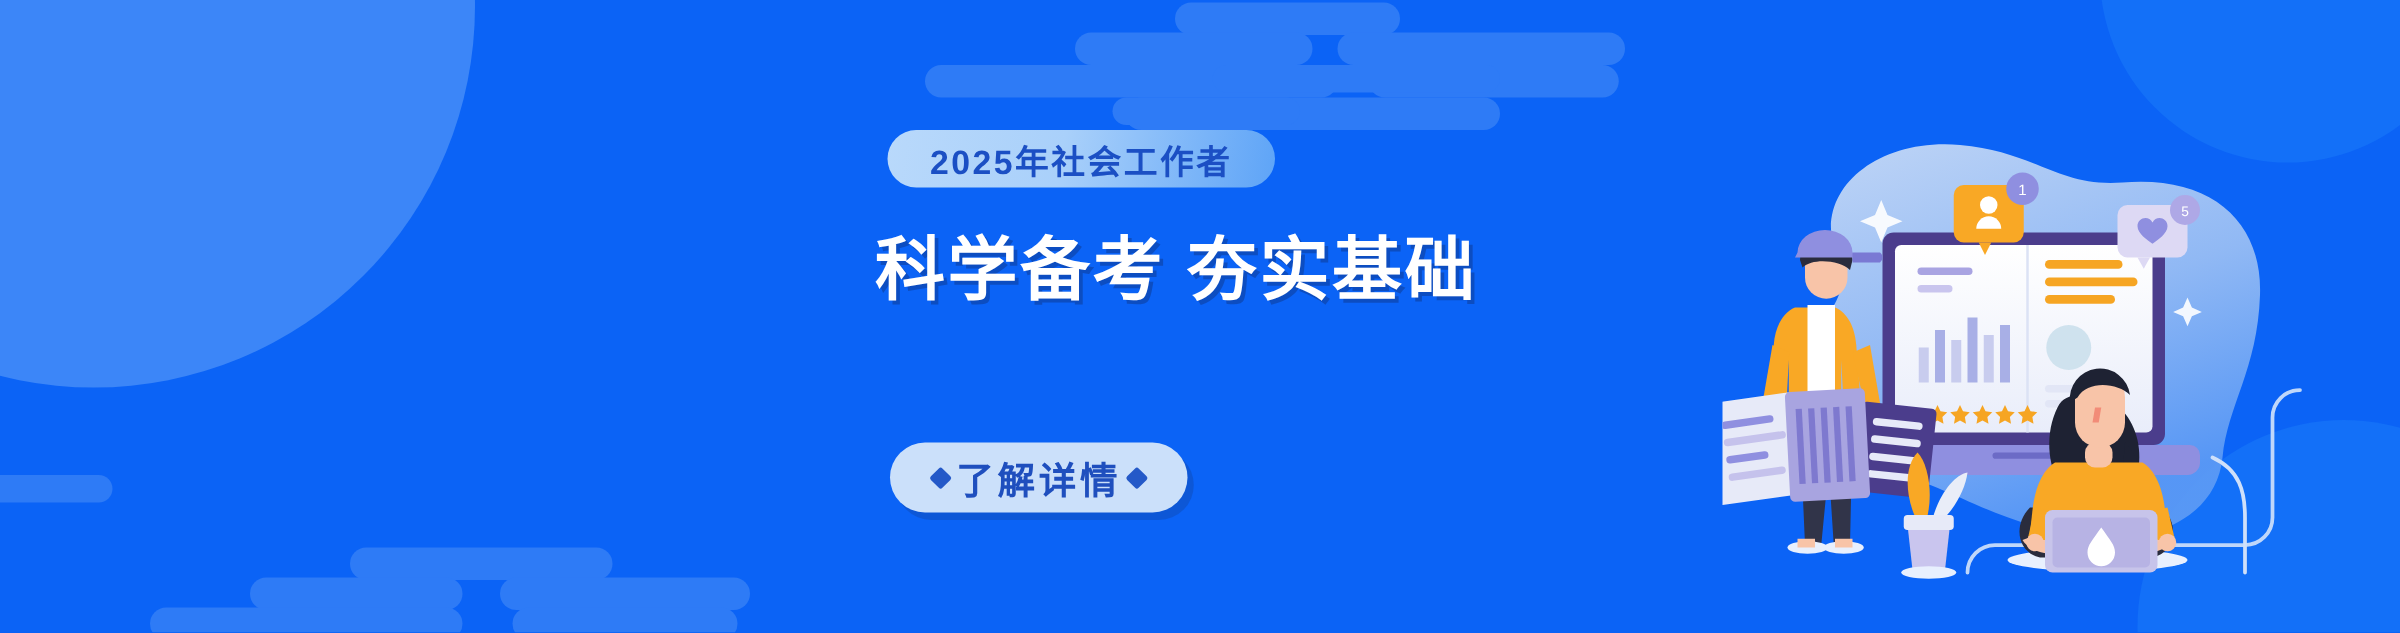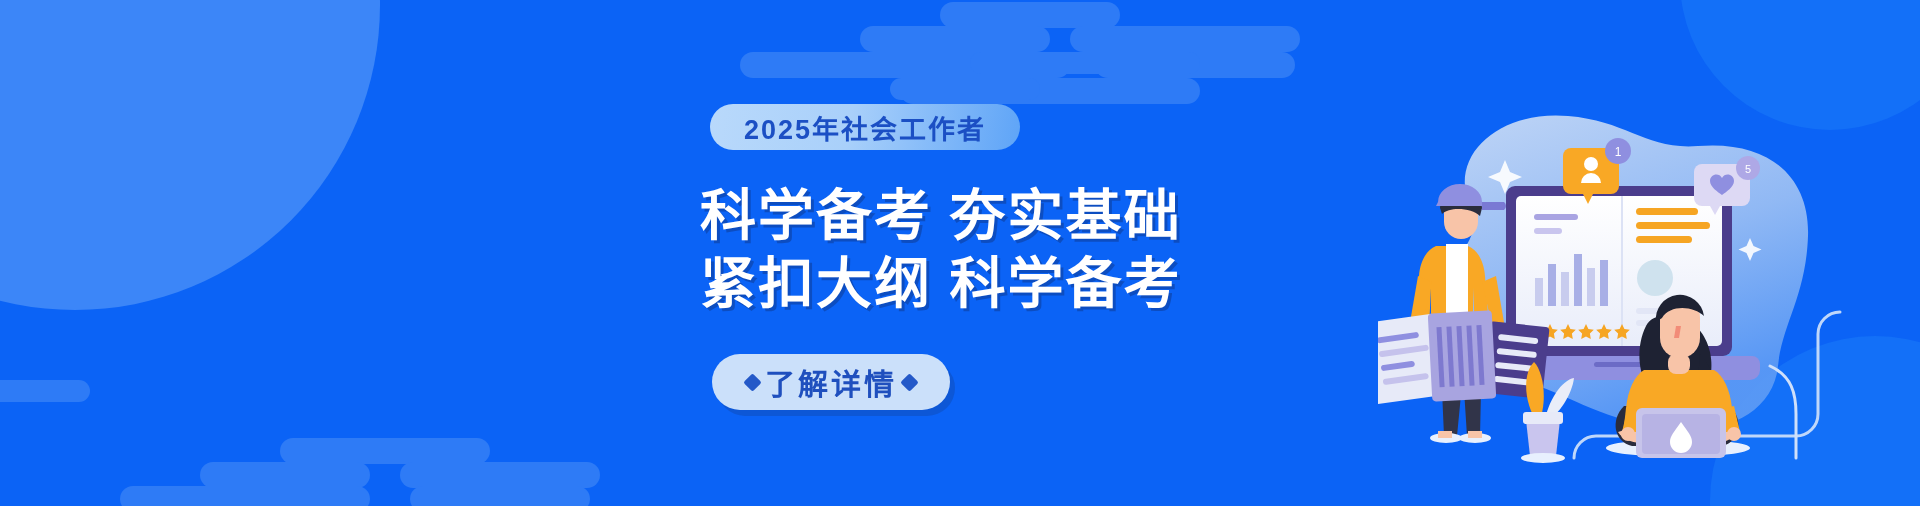--- a/index.html
+++ b/index.html
@@ -142,21 +142,20 @@
   </div>
 
   <div class="content">
 
     <div class="tag">
       <span>2025年社会工作者</span>
     </div>
 
     <div class="headline">
       <span class="line">科学备考 夯实基础</span>
-      <span class="line">紧扣大纲 科学备考</span>
     </div>
 
     <div class="cta">
       <span class="diamond"></span>
       <span class="cta-text">了解详情</span>
       <span class="diamond"></span>
     </div>
   </div>
 
   <div class="illustration">

